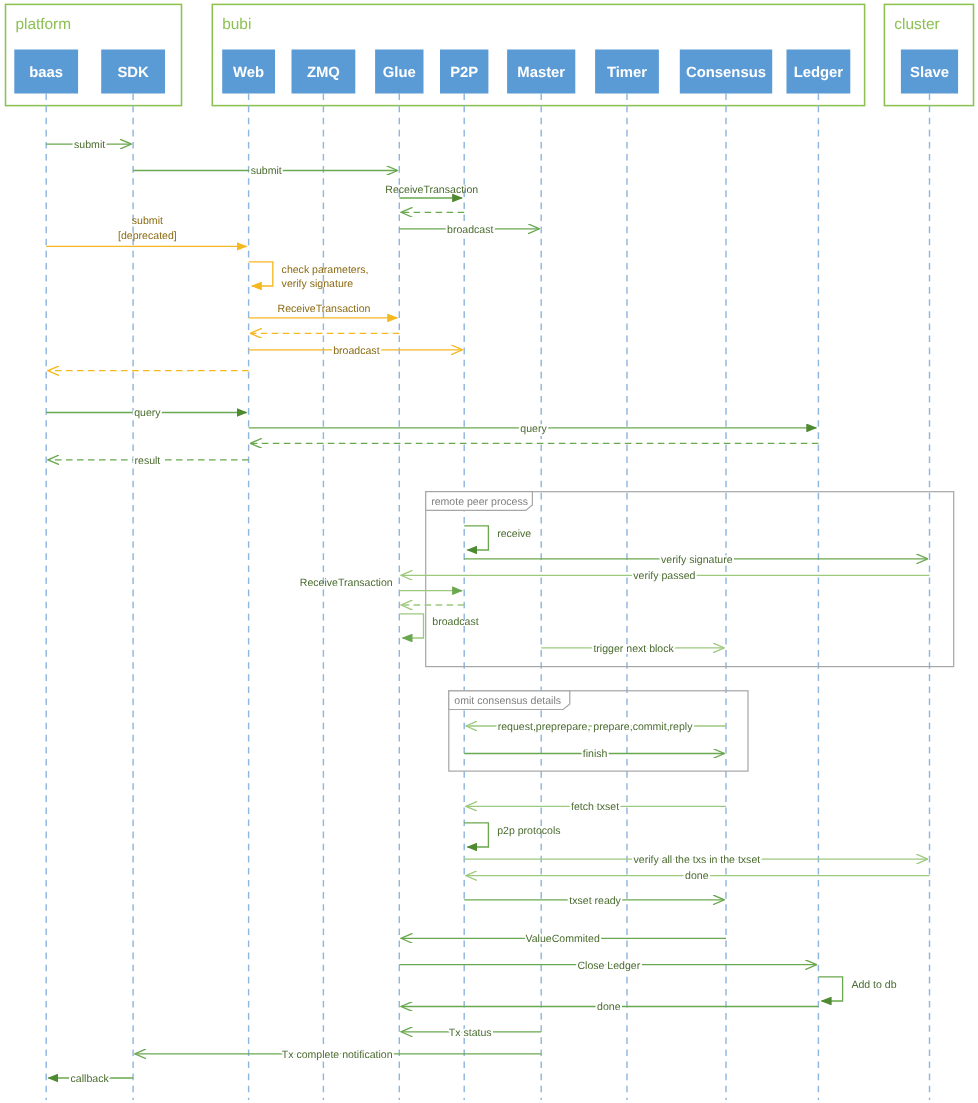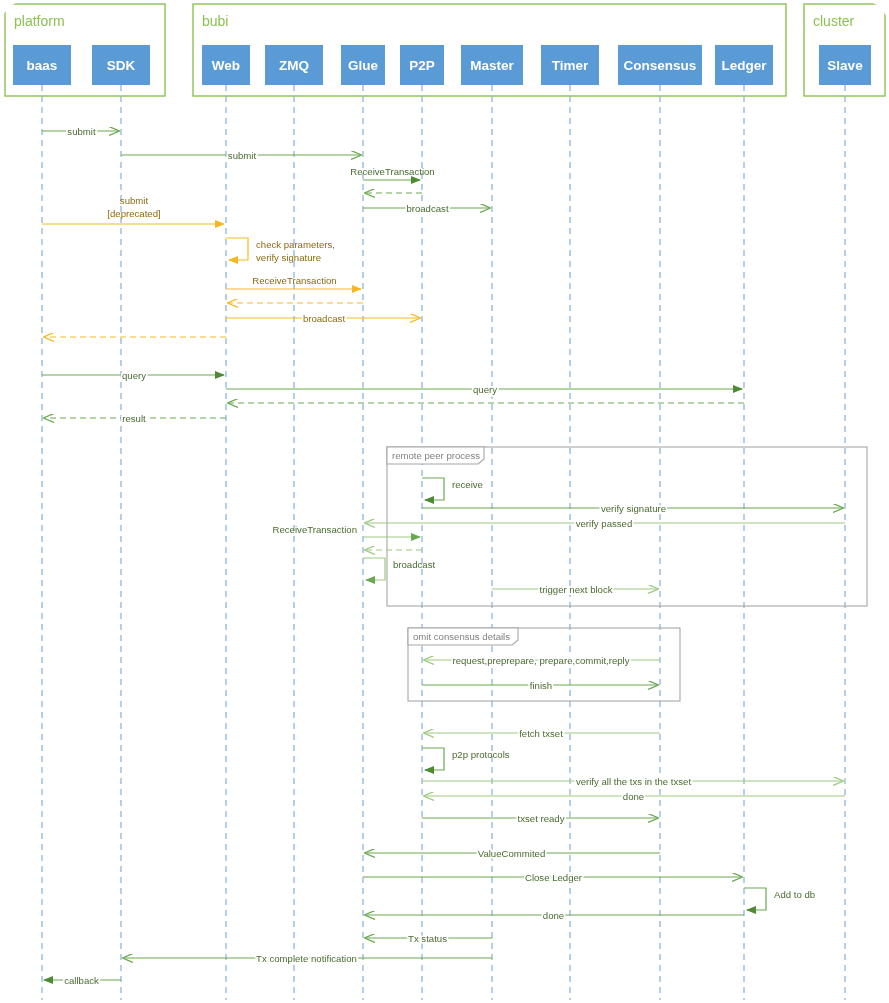--- a/index.html
+++ b/index.html
@@ -7,21 +7,20 @@
   body{
     font-family:"Liberation Sans","DejaVu Sans",sans-serif;
     -webkit-font-smoothing:antialiased;
   }
   #root{
     position:relative;
     width:889px;
     height:1003px;
     overflow:hidden;
     background:#ffffff;
-    border-radius:28px;
   }
   svg#diagram{position:absolute;left:0;top:0;width:889px;height:1003px;display:block;}
 
   
   .group-frame{fill:#ffffff;stroke:#8CC152;stroke-width:1.4;}
   .group-title{
     font-size:14px;fill:#8CC152;font-family:"Liberation Sans",sans-serif;
   }
 
   

